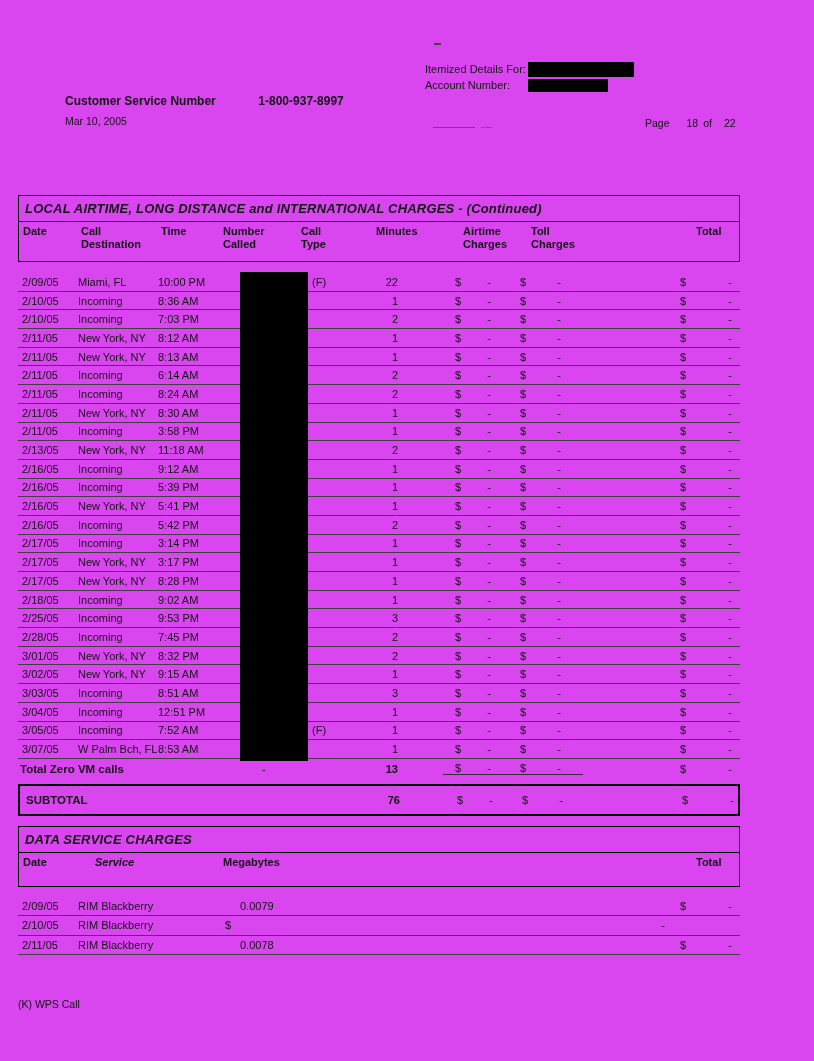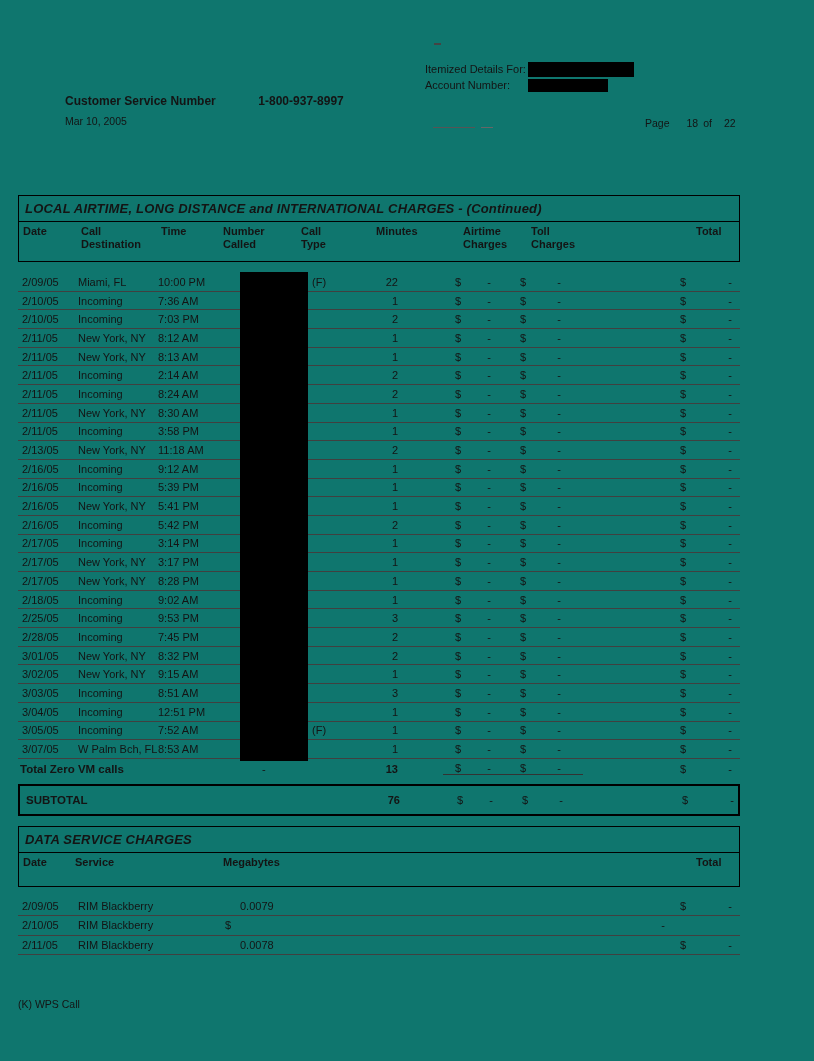--- a/index.html
+++ b/index.html
@@ -1,16 +1,16 @@
 <!DOCTYPE html>
 <html><head>
 <meta charset="utf-8">
 <style>
   html,body{margin:0;padding:0;background:#ffffff;}
-  .page{position:relative;width:814px;height:1061px;background:#0f766e;font-family:"Liberation Sans",sans-serif;color:#141414;overflow:hidden;}
+  .page{position:relative;width:814px;height:1061px;background:#d946ef;font-family:"Liberation Sans",sans-serif;color:#141414;overflow:hidden;}
 
   
   .itemized{position:absolute;left:425px;top:61px;font-size:11px;}
   .it-row{display:flex;align-items:center;height:16px;}
   .it-label{display:inline-block;width:103px;}
   .redact-bar{display:inline-block;background:#000;}
   .bar1{width:106px;height:15px;}
   .bar2{width:80px;height:13px;}
   .cs{position:absolute;left:65px;top:94px;font-size:12px;font-weight:bold;white-space:nowrap;}
   .cs-label{display:inline-block;width:190px;}
@@ -67,21 +67,21 @@
   .subtotal-row .c-toll{grid-column:8;}
   .subtotal-row .c-total{grid-column:10;}
 
   .redaction-block{position:absolute;left:240px;top:272px;width:68px;height:489px;background:#000;z-index:3;}
 
   
   .datasec{position:absolute;left:18px;top:826px;width:722px;}
   .dgrid{display:grid;grid-template-columns:56px 144px 455px 67px;}
   .dhead{height:30px;padding-top:3px;font-size:11px;font-weight:bold;}
   .dhead span{justify-self:start;}
-  .dh-date{margin-left:4px;}.dh-service{margin-left:0;}.dh-mb{margin-left:4px;}.dh-total{margin-left:22px;}
+  .dh-date{margin-left:4px;}.dh-service{margin-left:20px;font-style:italic;}.dh-mb{margin-left:4px;}.dh-total{margin-left:22px;}
   .drows{padding-top:10px;}
   .drow{height:19.3px;border-bottom:1px solid #404040;align-items:center;font-size:11px;box-sizing:border-box;}
   .d-date{padding-left:4px;}
   .d-service{padding-left:4px;}
   .d-mb{padding-left:22px;}
   .d-total{display:flex;justify-content:space-between;align-items:center;padding-left:7px;padding-right:8px;}
 
   
   .legend{position:absolute;left:18px;top:968px;font-size:10.5px;white-space:nowrap;}
   .wps{top:998px;}
@@ -151,21 +151,21 @@
           </span>
           <span class="c-sp"></span>
           <span class="c-money c-total">
             <span class="cur">$</span>
             <span class="amt">-</span>
           </span>
         </div>
         <div class="row grid">
           <span class="c-date">2/10/05</span>
           <span class="c-dest">Incoming</span>
-          <span class="c-time">7:36 AM</span>
+          <span class="c-time">8:36 AM</span>
           <span class="c-num"></span>
           <span class="c-type"></span>
           <span class="c-min">1</span>
           <span class="c-money c-air">
             <span class="cur">$</span>
             <span class="amt">-</span>
           </span>
           <span class="c-money c-toll">
             <span class="cur">$</span>
             <span class="amt">-</span>
@@ -235,21 +235,21 @@
           </span>
           <span class="c-sp"></span>
           <span class="c-money c-total">
             <span class="cur">$</span>
             <span class="amt">-</span>
           </span>
         </div>
         <div class="row grid">
           <span class="c-date">2/11/05</span>
           <span class="c-dest">Incoming</span>
-          <span class="c-time">2:14 AM</span>
+          <span class="c-time">6:14 AM</span>
           <span class="c-num"></span>
           <span class="c-type"></span>
           <span class="c-min">2</span>
           <span class="c-money c-air">
             <span class="cur">$</span>
             <span class="amt">-</span>
           </span>
           <span class="c-money c-toll">
             <span class="cur">$</span>
             <span class="amt">-</span>

